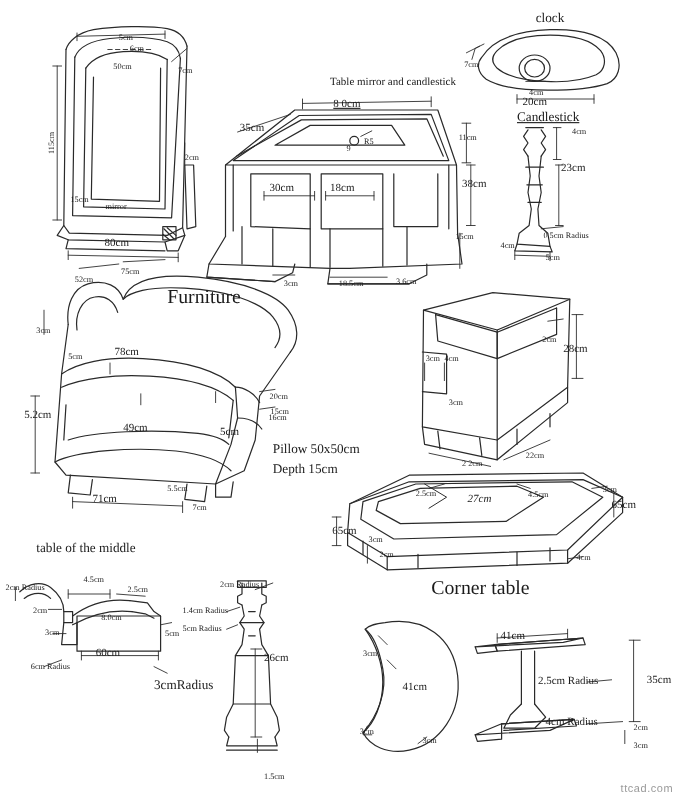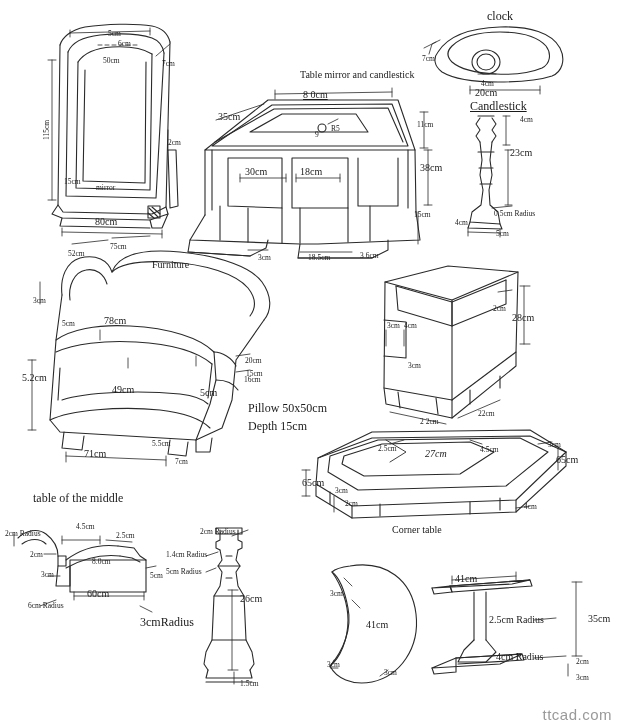--- a/index.html
+++ b/index.html
@@ -18,26 +18,26 @@
     font-family:"Liberation Serif", serif;
     font-size:9px;
     color:#1b1b1b;
     white-space:nowrap;
     line-height:1;
     transform-origin:left top;
   }
   .lbl.sm{font-size:7.5px;}
   .lbl.md{font-size:10px;}
   .lbl.lg{font-size:12px;}
-  .lbl.xl{font-size:10px;}
+  .lbl.xl{font-size:18px;}
   .watermark{
     position:absolute;
     right:6px;bottom:4px;
     font-family:"Liberation Sans", sans-serif;
-    font-size:15px;
+    font-size:10px;
     color:#9a9a9a;
     letter-spacing:.5px;
   }
   .rot-90{transform:rotate(-90deg);}
 </style>
 </head>
 <body>
 
 <div id="sheet">
 
@@ -336,21 +336,21 @@
       <div class="lbl sm" style="left: 41px; top: 571px;">3cm</div>
       <div class="lbl sm" style="left: 92px; top: 558px;">8.0cm</div>
       <div class="lbl sm" style="left: 150px; top: 572px;">5cm</div>
       <div class="lbl md" style="left: 87px; top: 589px;">60cm</div>
       <div class="lbl sm" style="left: 28px; top: 602px;">6cm Radius</div>
       <div class="lbl lg" style="left: 140px; top: 616px;">3cmRadius</div>
       <div class="lbl sm" style="left: 200px; top: 528px;">2cm Radius</div>
       <div class="lbl sm" style="left: 166px; top: 551px;">1.4cm Radius</div>
       <div class="lbl sm" style="left: 166px; top: 568px;">5cm Radius</div>
       <div class="lbl md" style="left: 240px; top: 594px;">26cm</div>
-      <div class="lbl sm" style="left: 240px; top: 680px;">1.5cm</div>
+      <div class="lbl sm" style="left: 240px; top: 702px;">1.5cm</div>
       <div class="lbl sm" style="left: 330px; top: 590px;">3cm</div>
       <div class="lbl md" style="left: 366px; top: 620px;">41cm</div>
       <div class="lbl sm" style="left: 327px; top: 661px;">3cm</div>
       <div class="lbl sm" style="left: 384px; top: 669px;">3cm</div>
       <div class="lbl md" style="left: 455px; top: 574px;">41cm</div>
       <div class="lbl md" style="left: 489px; top: 615px;">2.5cm Radius</div>
       <div class="lbl md" style="left: 588px; top: 614px;">35cm</div>
       <div class="lbl md" style="left: 496px; top: 652px;">4cm Radius</div>
       <div class="lbl sm" style="left: 576px; top: 658px;">2cm</div>
       <div class="lbl sm" style="left: 576px; top: 674px;">3cm</div>

